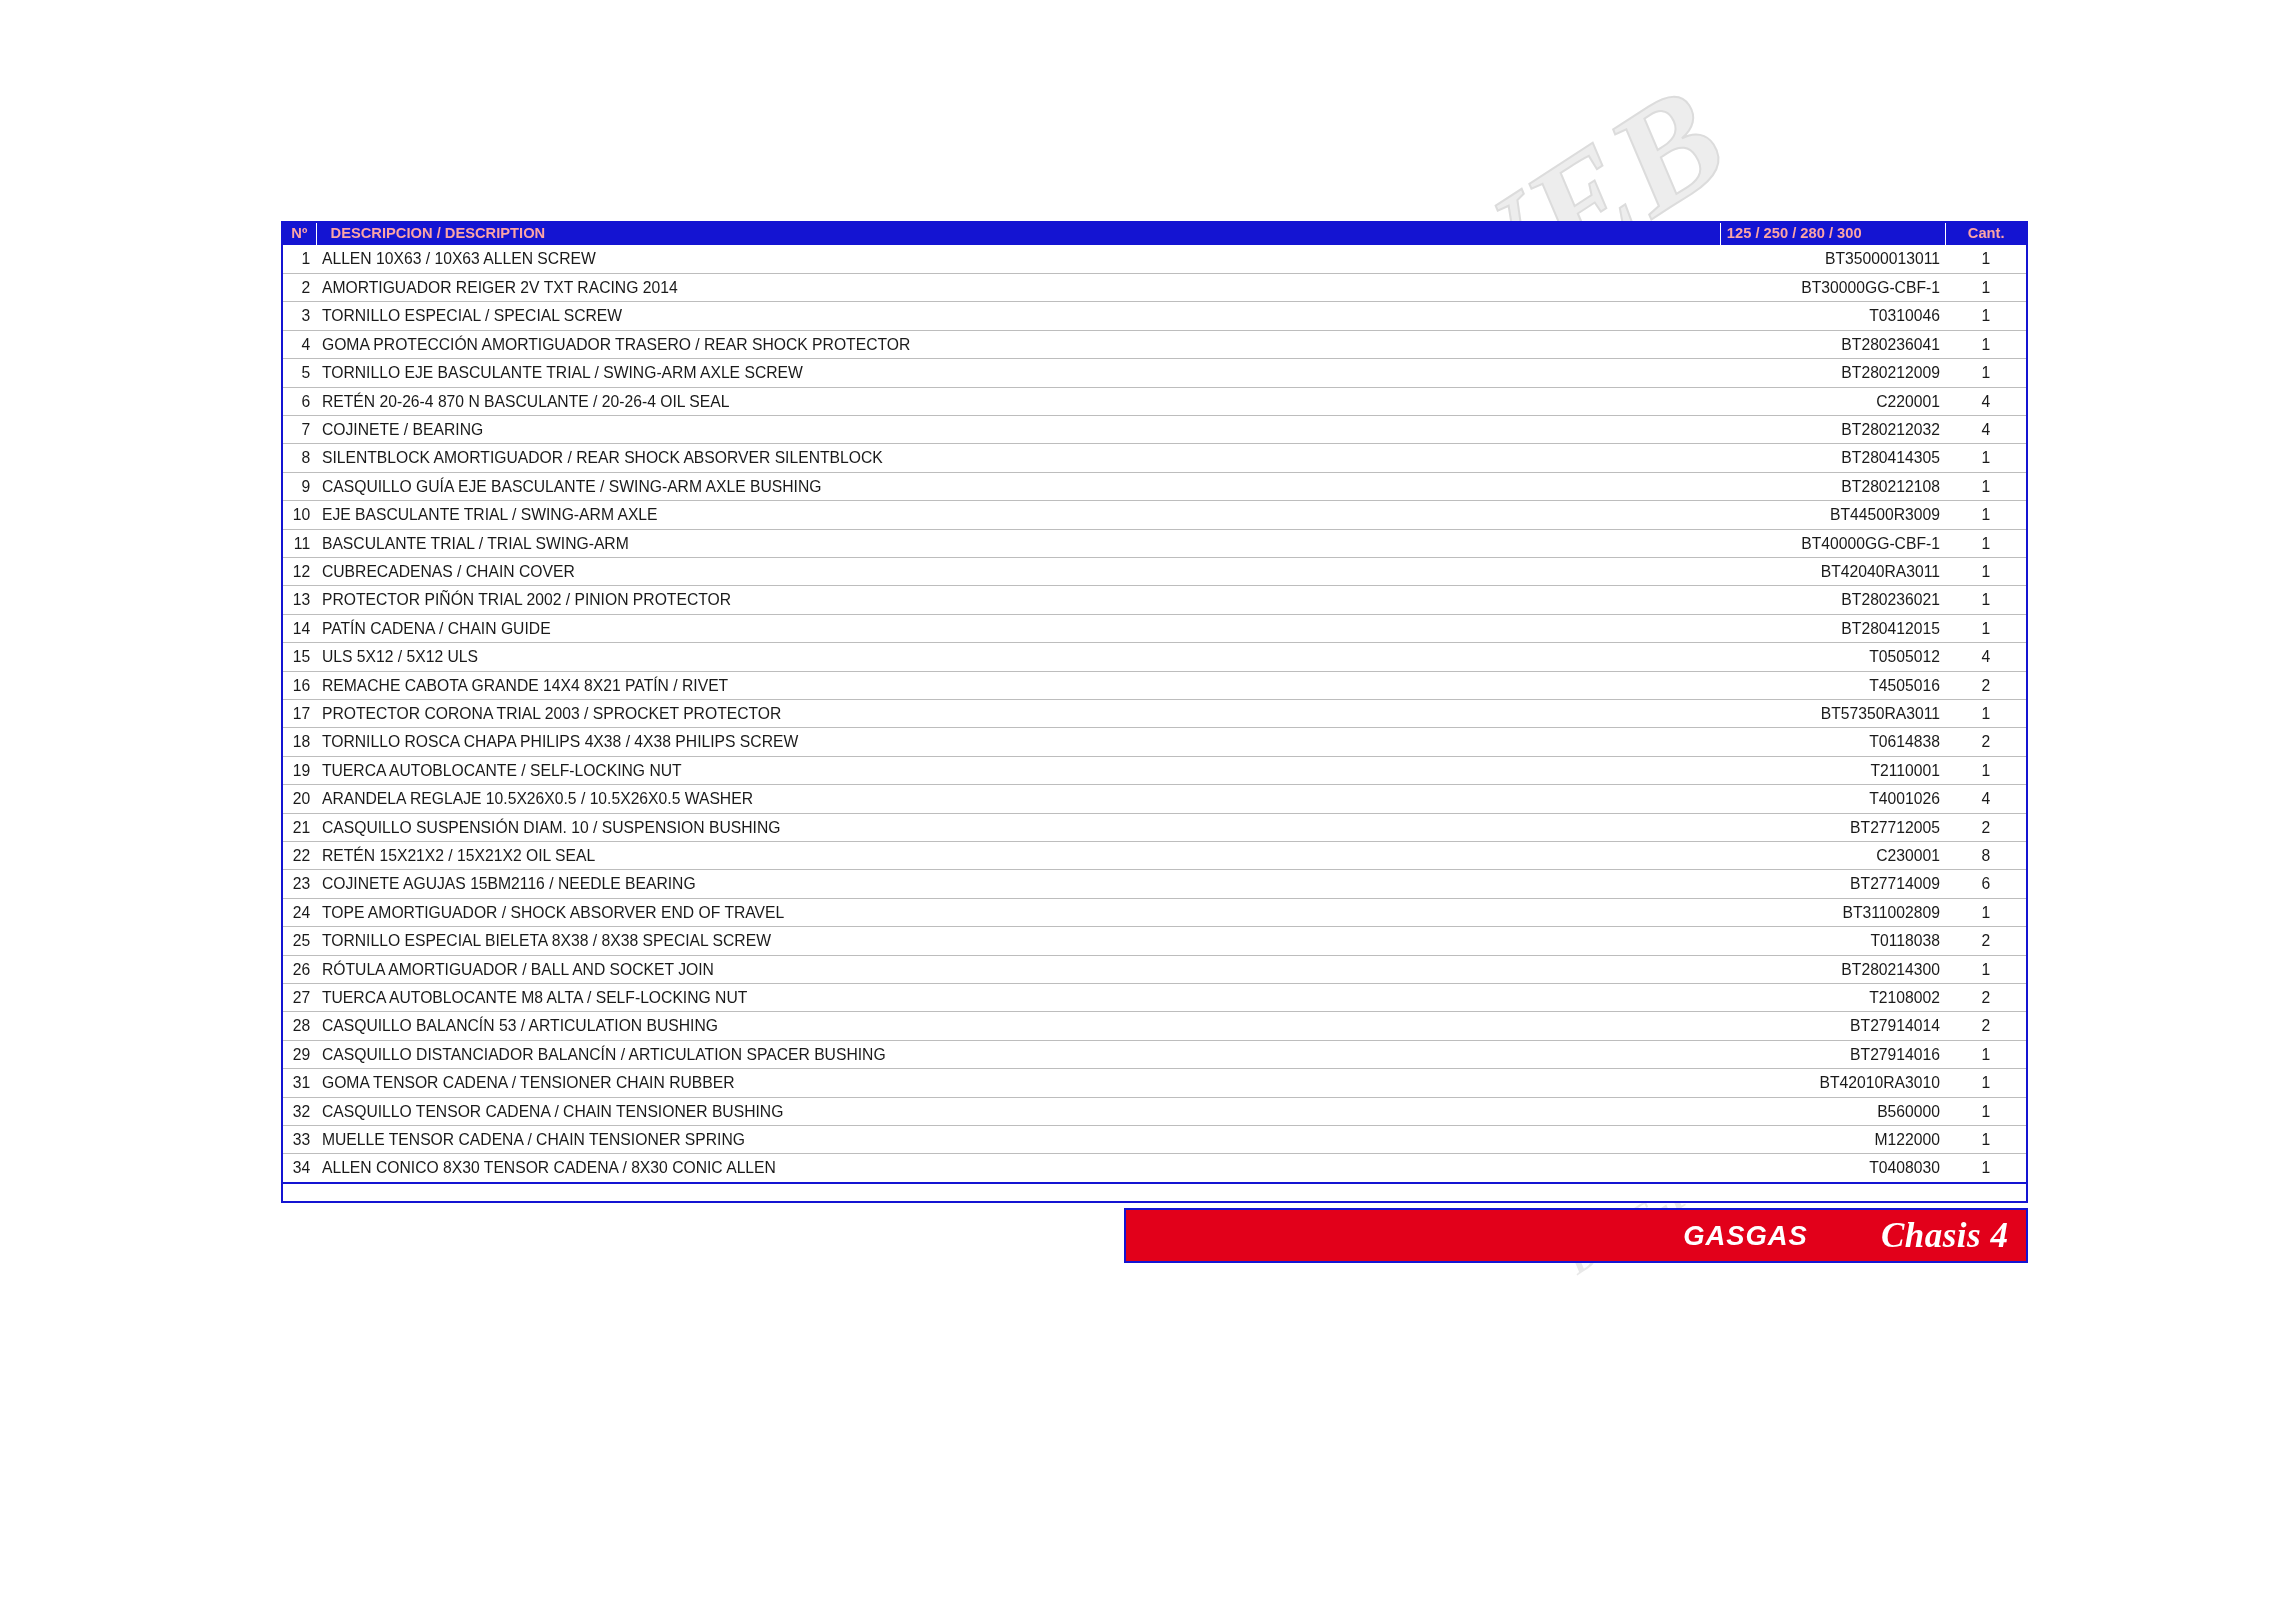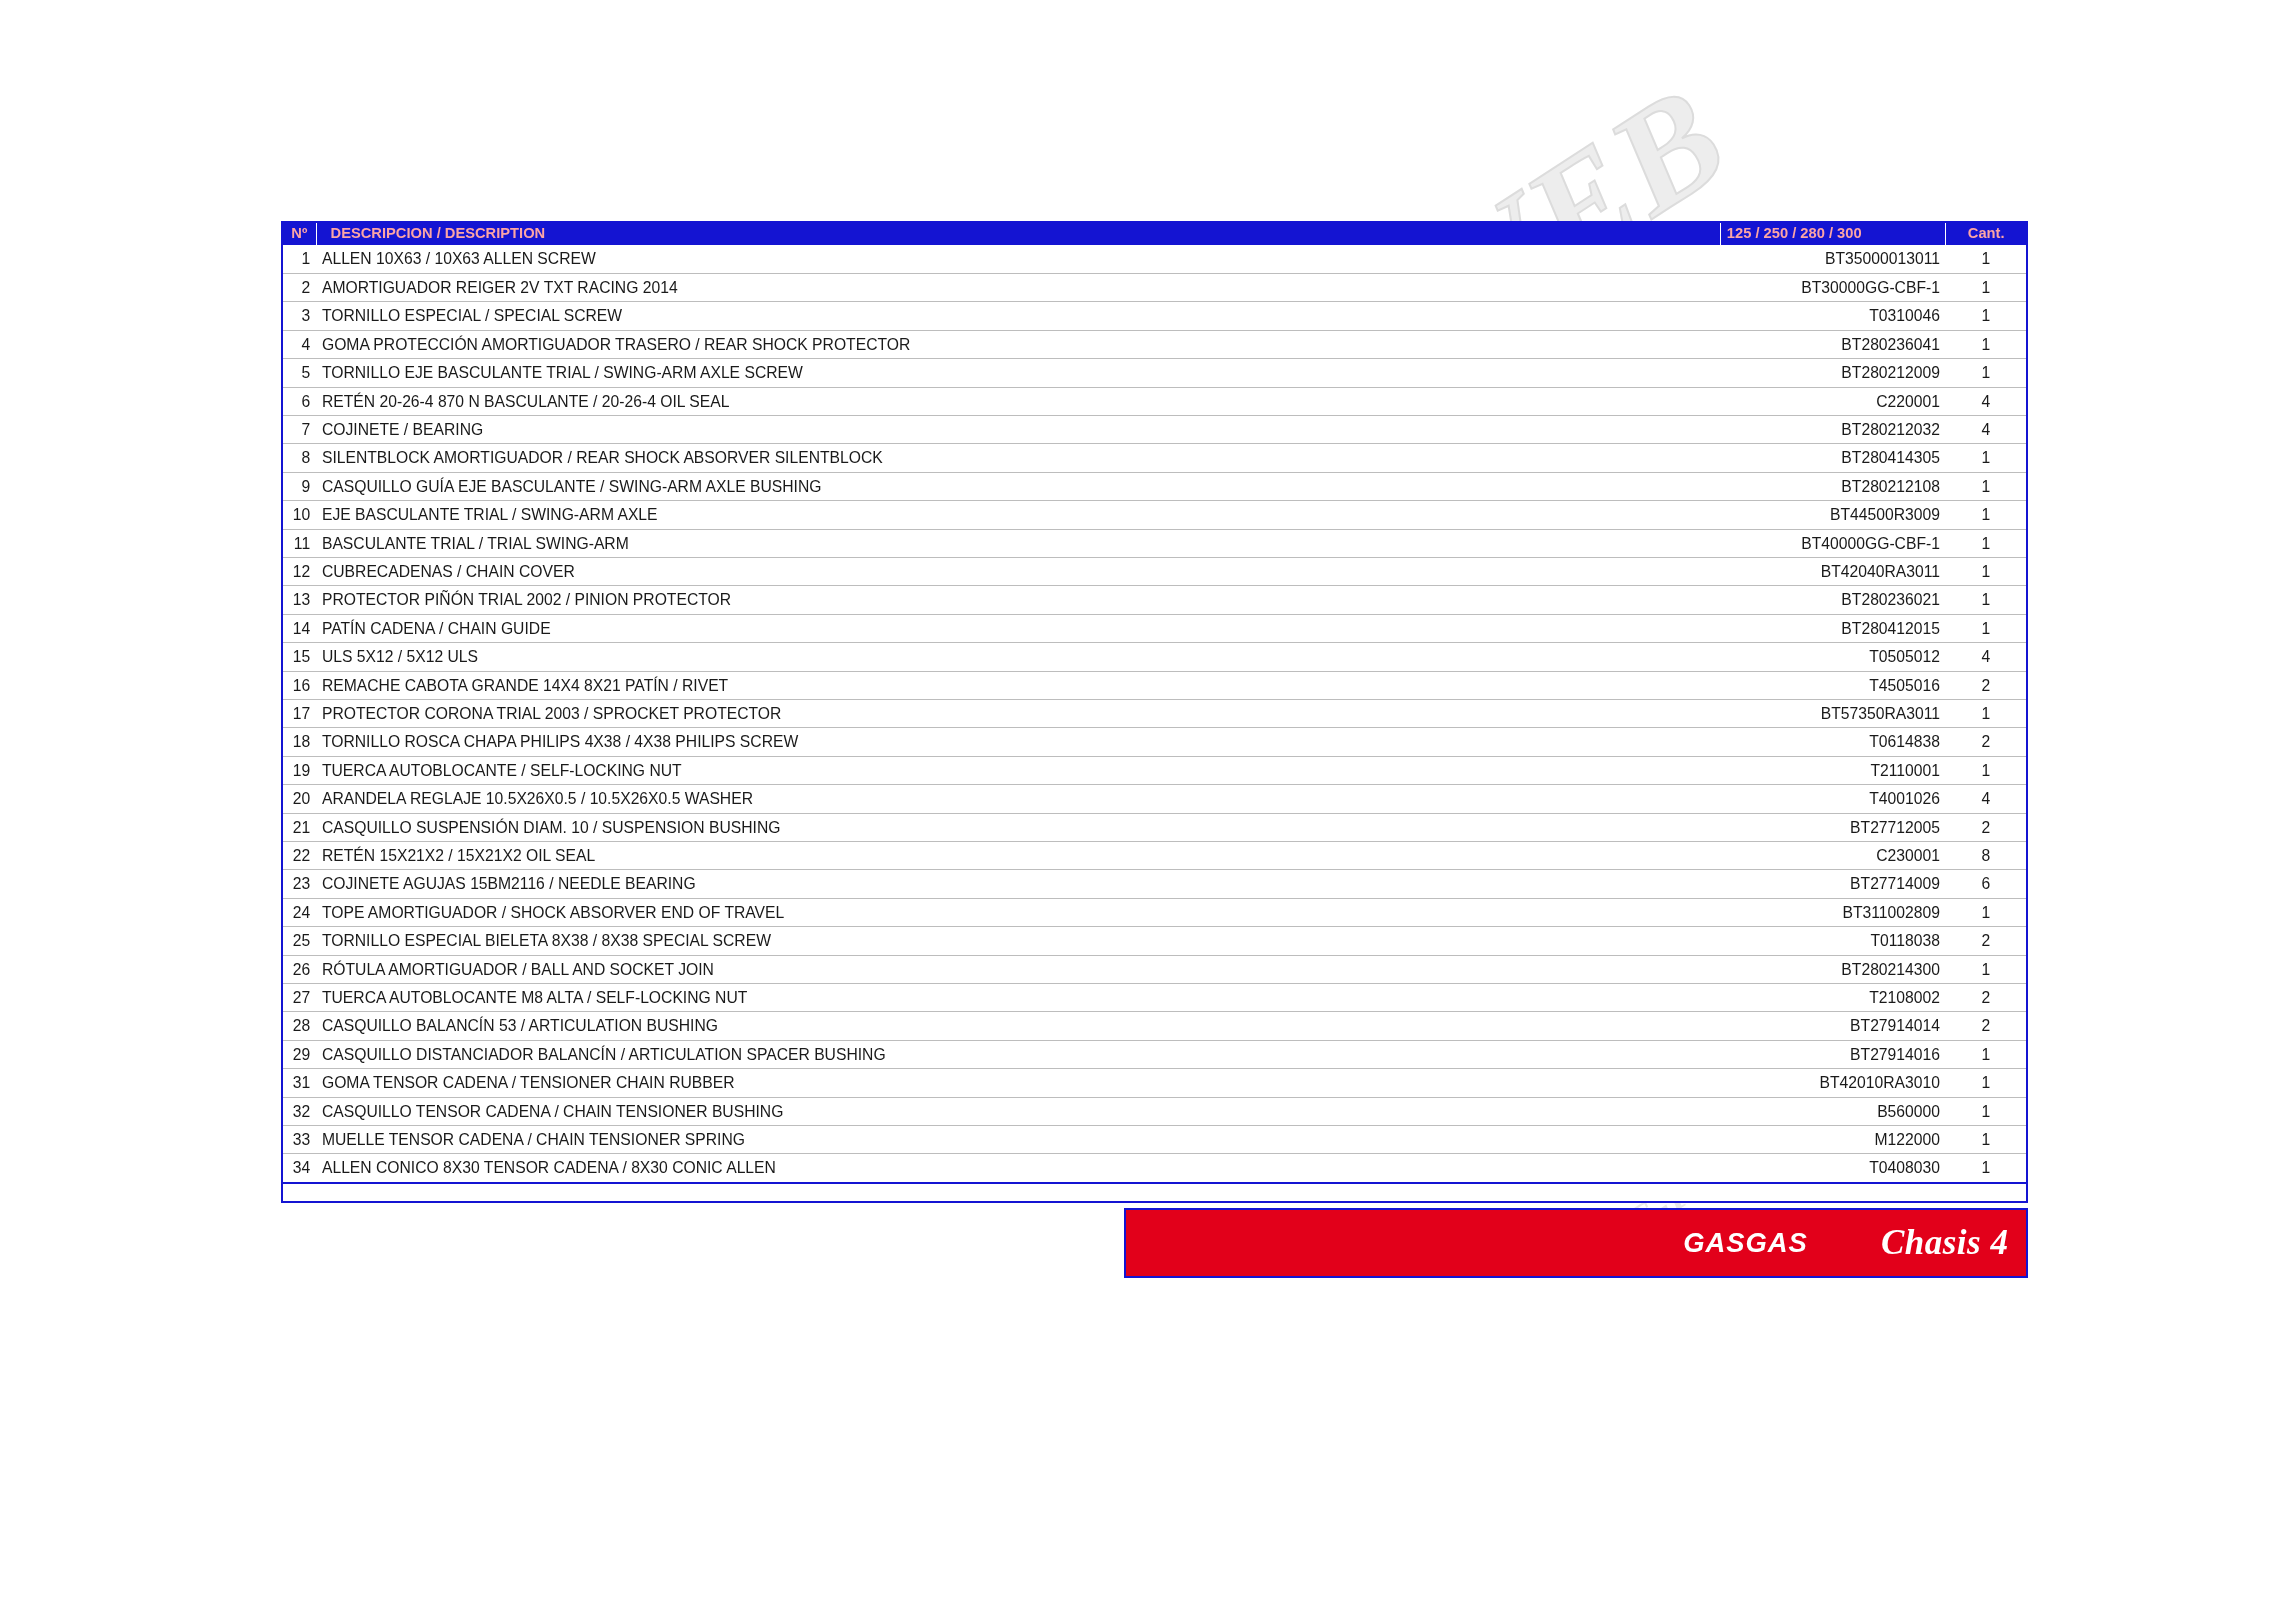--- a/index.html
+++ b/index.html
@@ -128,21 +128,21 @@
     border-top: 2px solid #1414d2;
     background: #ffffff;
   }
 
   
   #banner {
     position: absolute;
     left: 1124px;
     top: 1208px;
     width: 904px;
-    height: 70px;
+    height: 55px;
     background: #e2001a;
     border: 2.9px solid #1414d2;
     box-sizing: border-box;
     display: flex;
     align-items: center;
     justify-content: flex-end;
     padding-right: 17.6px;
   }
   #banner .brand {
     color: #ffffff;

